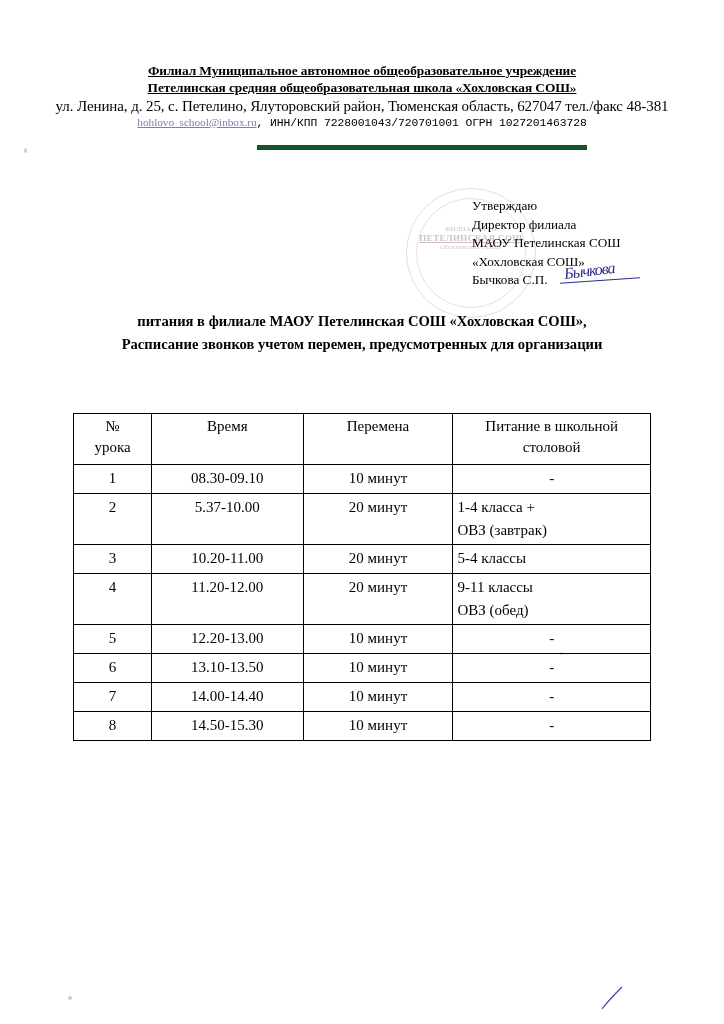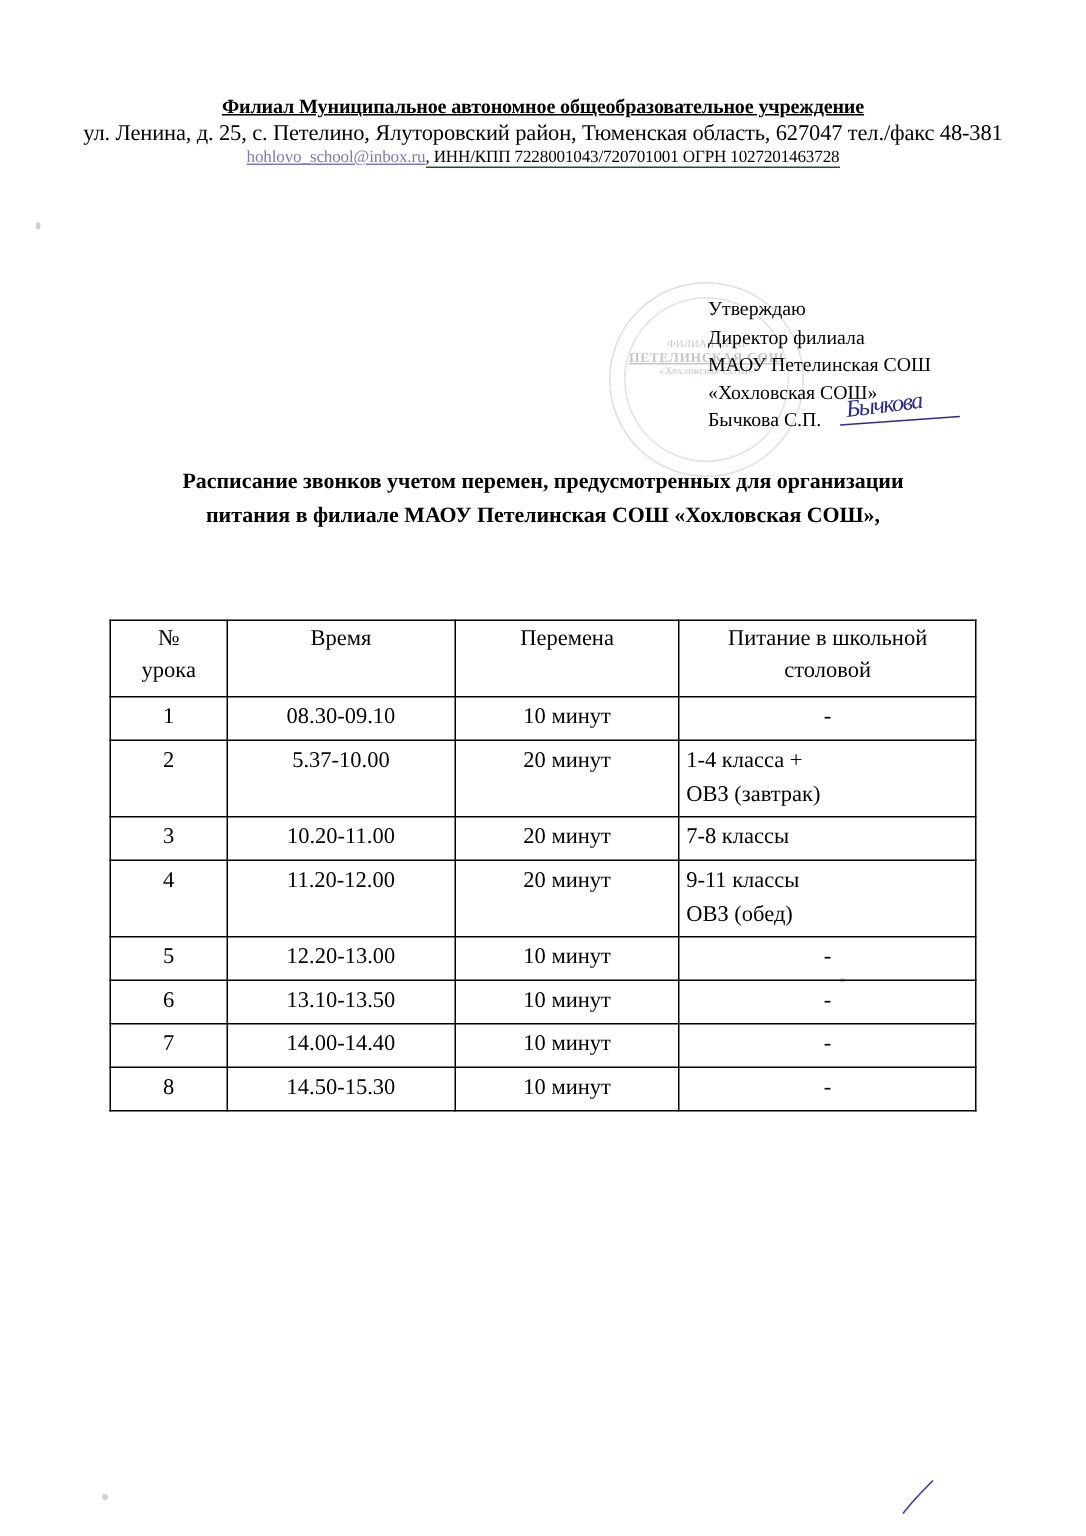--- a/index.html
+++ b/index.html
@@ -51,22 +51,23 @@
     font-size: 11.4px;
     line-height: 16px;
     letter-spacing: -0.1px;
   }
   .email-link {
     color: #7b7bbd;
     text-decoration: underline;
     margin-top: 30px;
   }
   .inn-underline {
-    border-bottom: 1px solid #14532d;
-    padding-bottom: 0px;
+    border-bottom: 5px solid #14532d;
+    padding-bottom: 16px;
+    font-family: Liberation Mono, monospace;
   }
 
   
   .approve {
     position: absolute;
     top: 197px;
     left: 472px;
     font-family: "Liberation Serif", serif;
     font-size: 13.2px;
     line-height: 18.5px;
@@ -206,20 +207,21 @@
 <body>
 
 <div class="page">
 
   <div class="speck" style="left:24px;top:148px;width:3px;height:5px;"></div>
   <div class="speck" style="left:68px;top:996px;width:4px;height:4px;"></div>
   <div class="speck" style="left:560px;top:652px;width:3px;height:3px;"></div>
 
   <div class="header">
     <div class="header-line1">Филиал  Муниципальное автономное общеобразовательное учреждение</div>
+    <div class="header-line2">Петелинская средняя общеобразовательная школа «Хохловская СОШ»</div>
     <div class="header-address">ул. Ленина, д. 25, с. Петелино, Ялуторовский район, Тюменская область, 627047 тел./факс 48-381</div>
     <div class="header-contacts">
       <a class="email-link" href="#">hohlovo_school@inbox.ru</a><span class="inn-underline">, ИНН/КПП 7228001043/720701001 ОГРН 1027201463728</span>
     </div>
   </div>
 
   <div class="stamp">
     <div class="stamp-inner">
       <div>ФИЛИАЛ ОГРН</div>
       <div class="big">ПЕТЕЛИНСКАЯ СОШ</div>
@@ -233,22 +235,22 @@
     <div>МАОУ Петелинская СОШ</div>
     <div>«Хохловская СОШ»</div>
     <div class="sign-row">
       <span>Бычкова С.П.</span>
       <span class="signature">Бычкова</span>
       <span class="sign-underline"></span>
     </div>
   </div>
 
   <div class="doc-title">
+    <div>питания в филиале МАОУ Петелинская СОШ «Хохловская СОШ»,</div>
     <div>Расписание звонков учетом перемен, предусмотренных для организации</div>
-    <div>питания в филиале МАОУ Петелинская СОШ «Хохловская СОШ»,</div>
   </div>
 
   <div class="schedule-wrap">
     <table class="schedule">
       <thead>
         <tr>
           <th class="col-num">
             <div>№</div>
             <div>урока</div>
           </th>
@@ -276,21 +278,21 @@
             <td class="col-meal">
               <div class="cell-multiline">1-4 класса +</div>
               <div class="cell-multiline">ОВЗ (завтрак)</div>
             </td>
           </tr>
           <tr>
             <td class="col-num">3</td>
             <td class="col-time">10.20-11.00</td>
             <td class="col-break">20 минут</td>
             <td class="col-meal">
-              <div class="cell-multiline">7-8 классы</div>
+              <div class="cell-multiline">5-4 классы</div>
             </td>
           </tr>
           <tr>
             <td class="col-num">4</td>
             <td class="col-time">11.20-12.00</td>
             <td class="col-break">20 минут</td>
             <td class="col-meal">
               <div class="cell-multiline">9-11 классы</div>
               <div class="cell-multiline">ОВЗ (обед)</div>
             </td>

